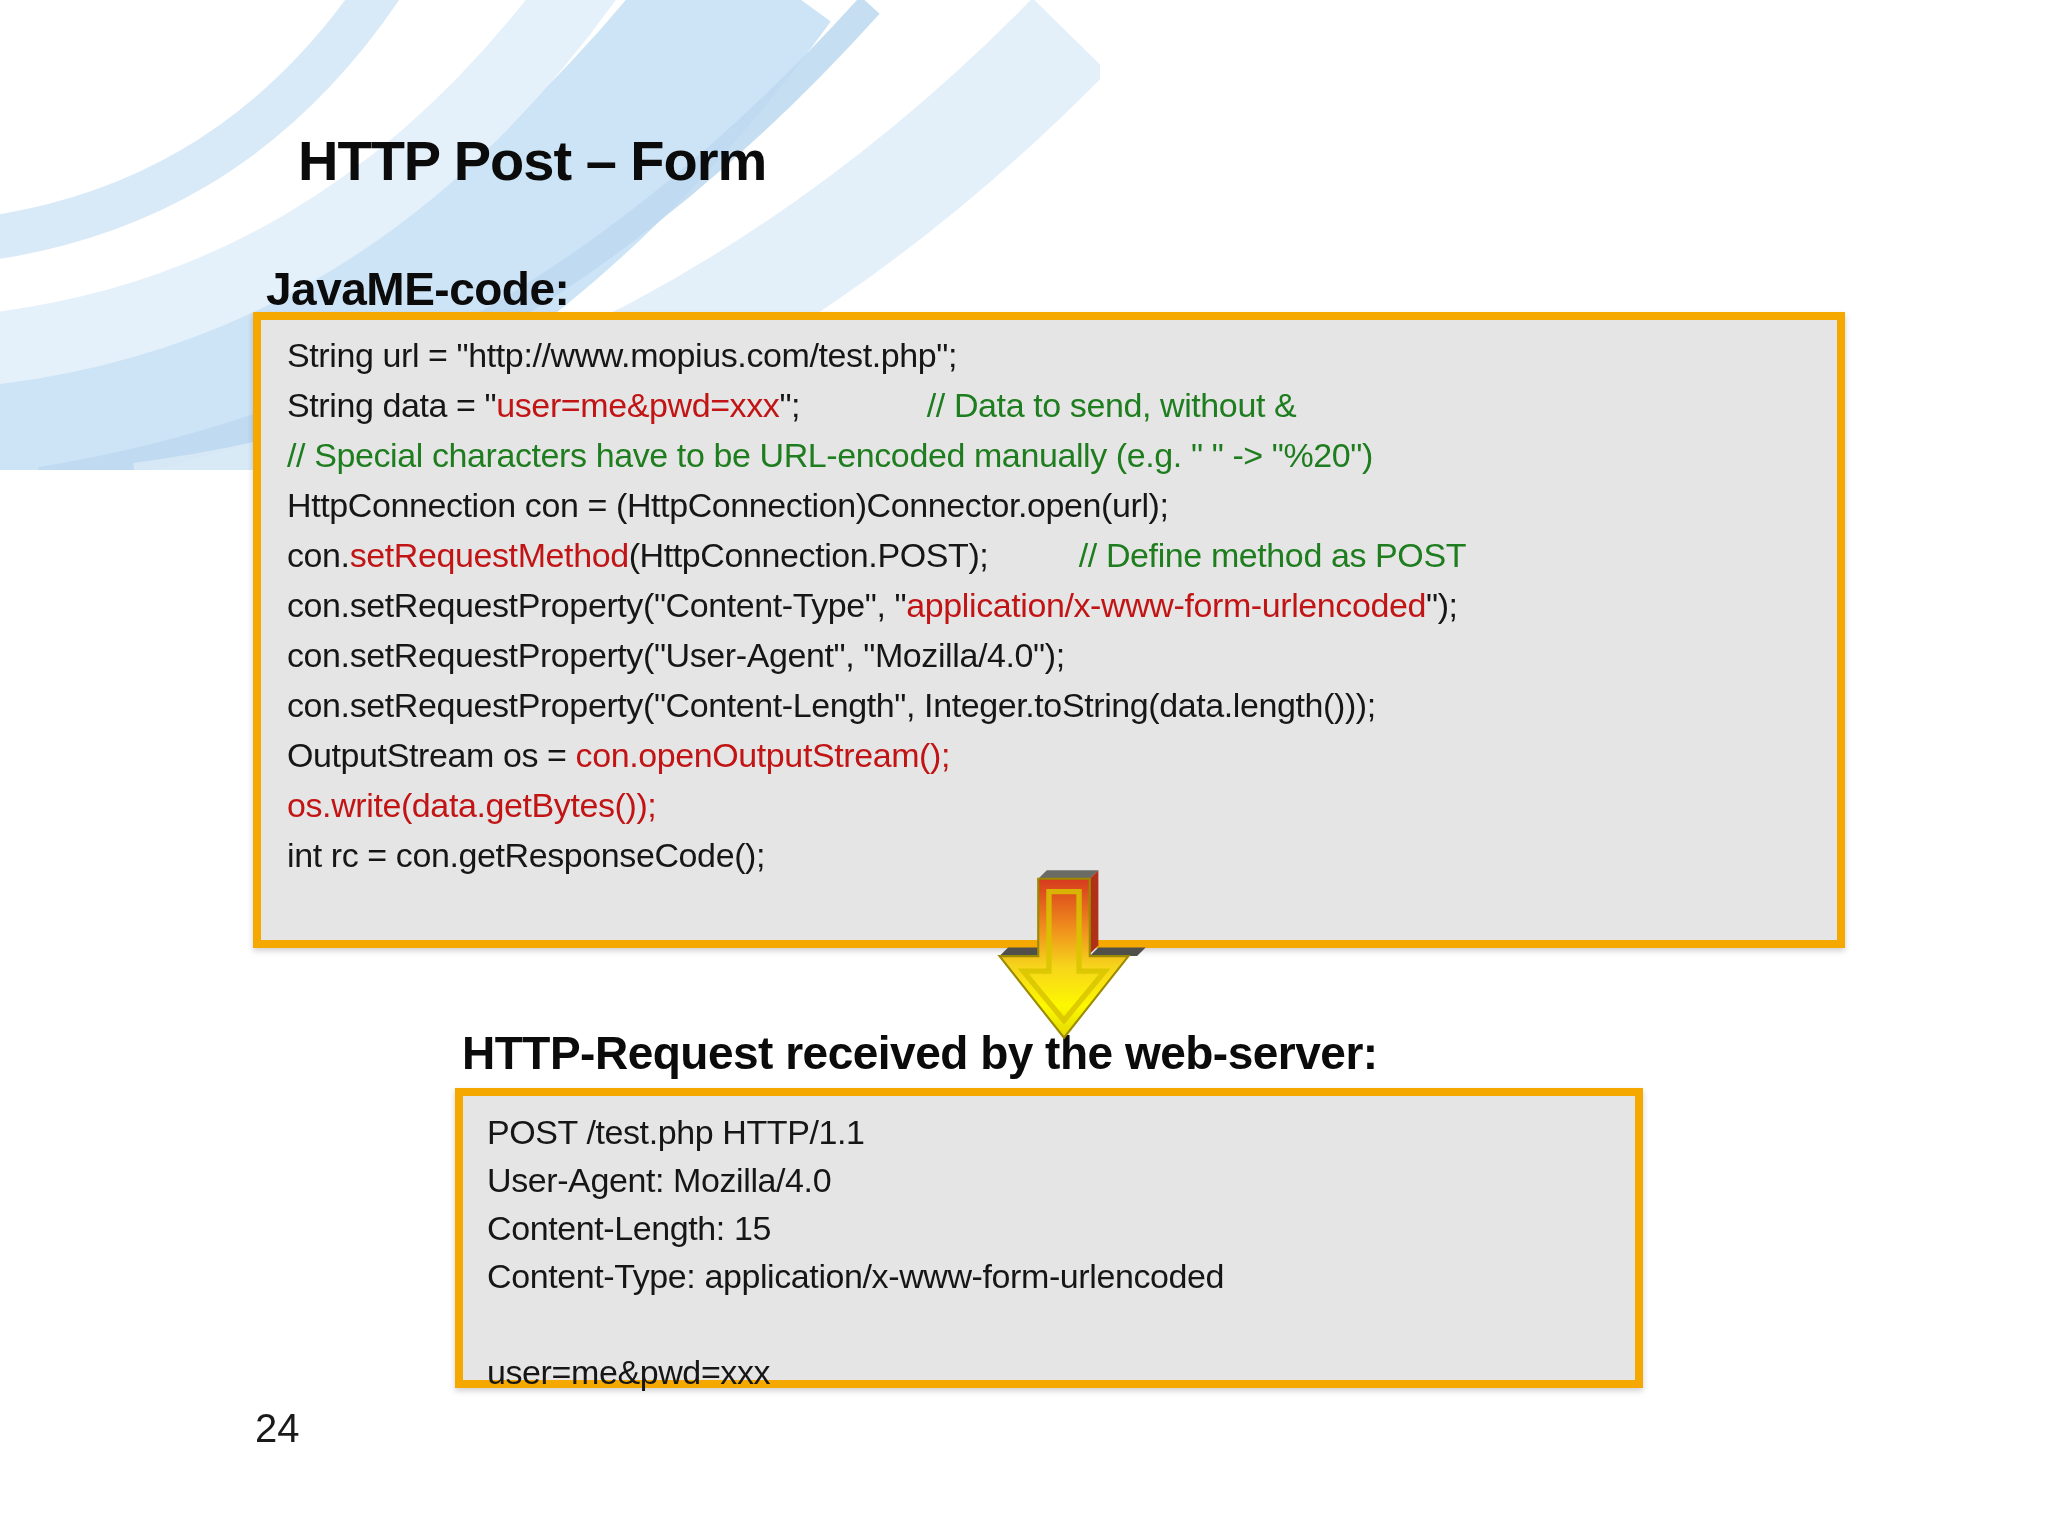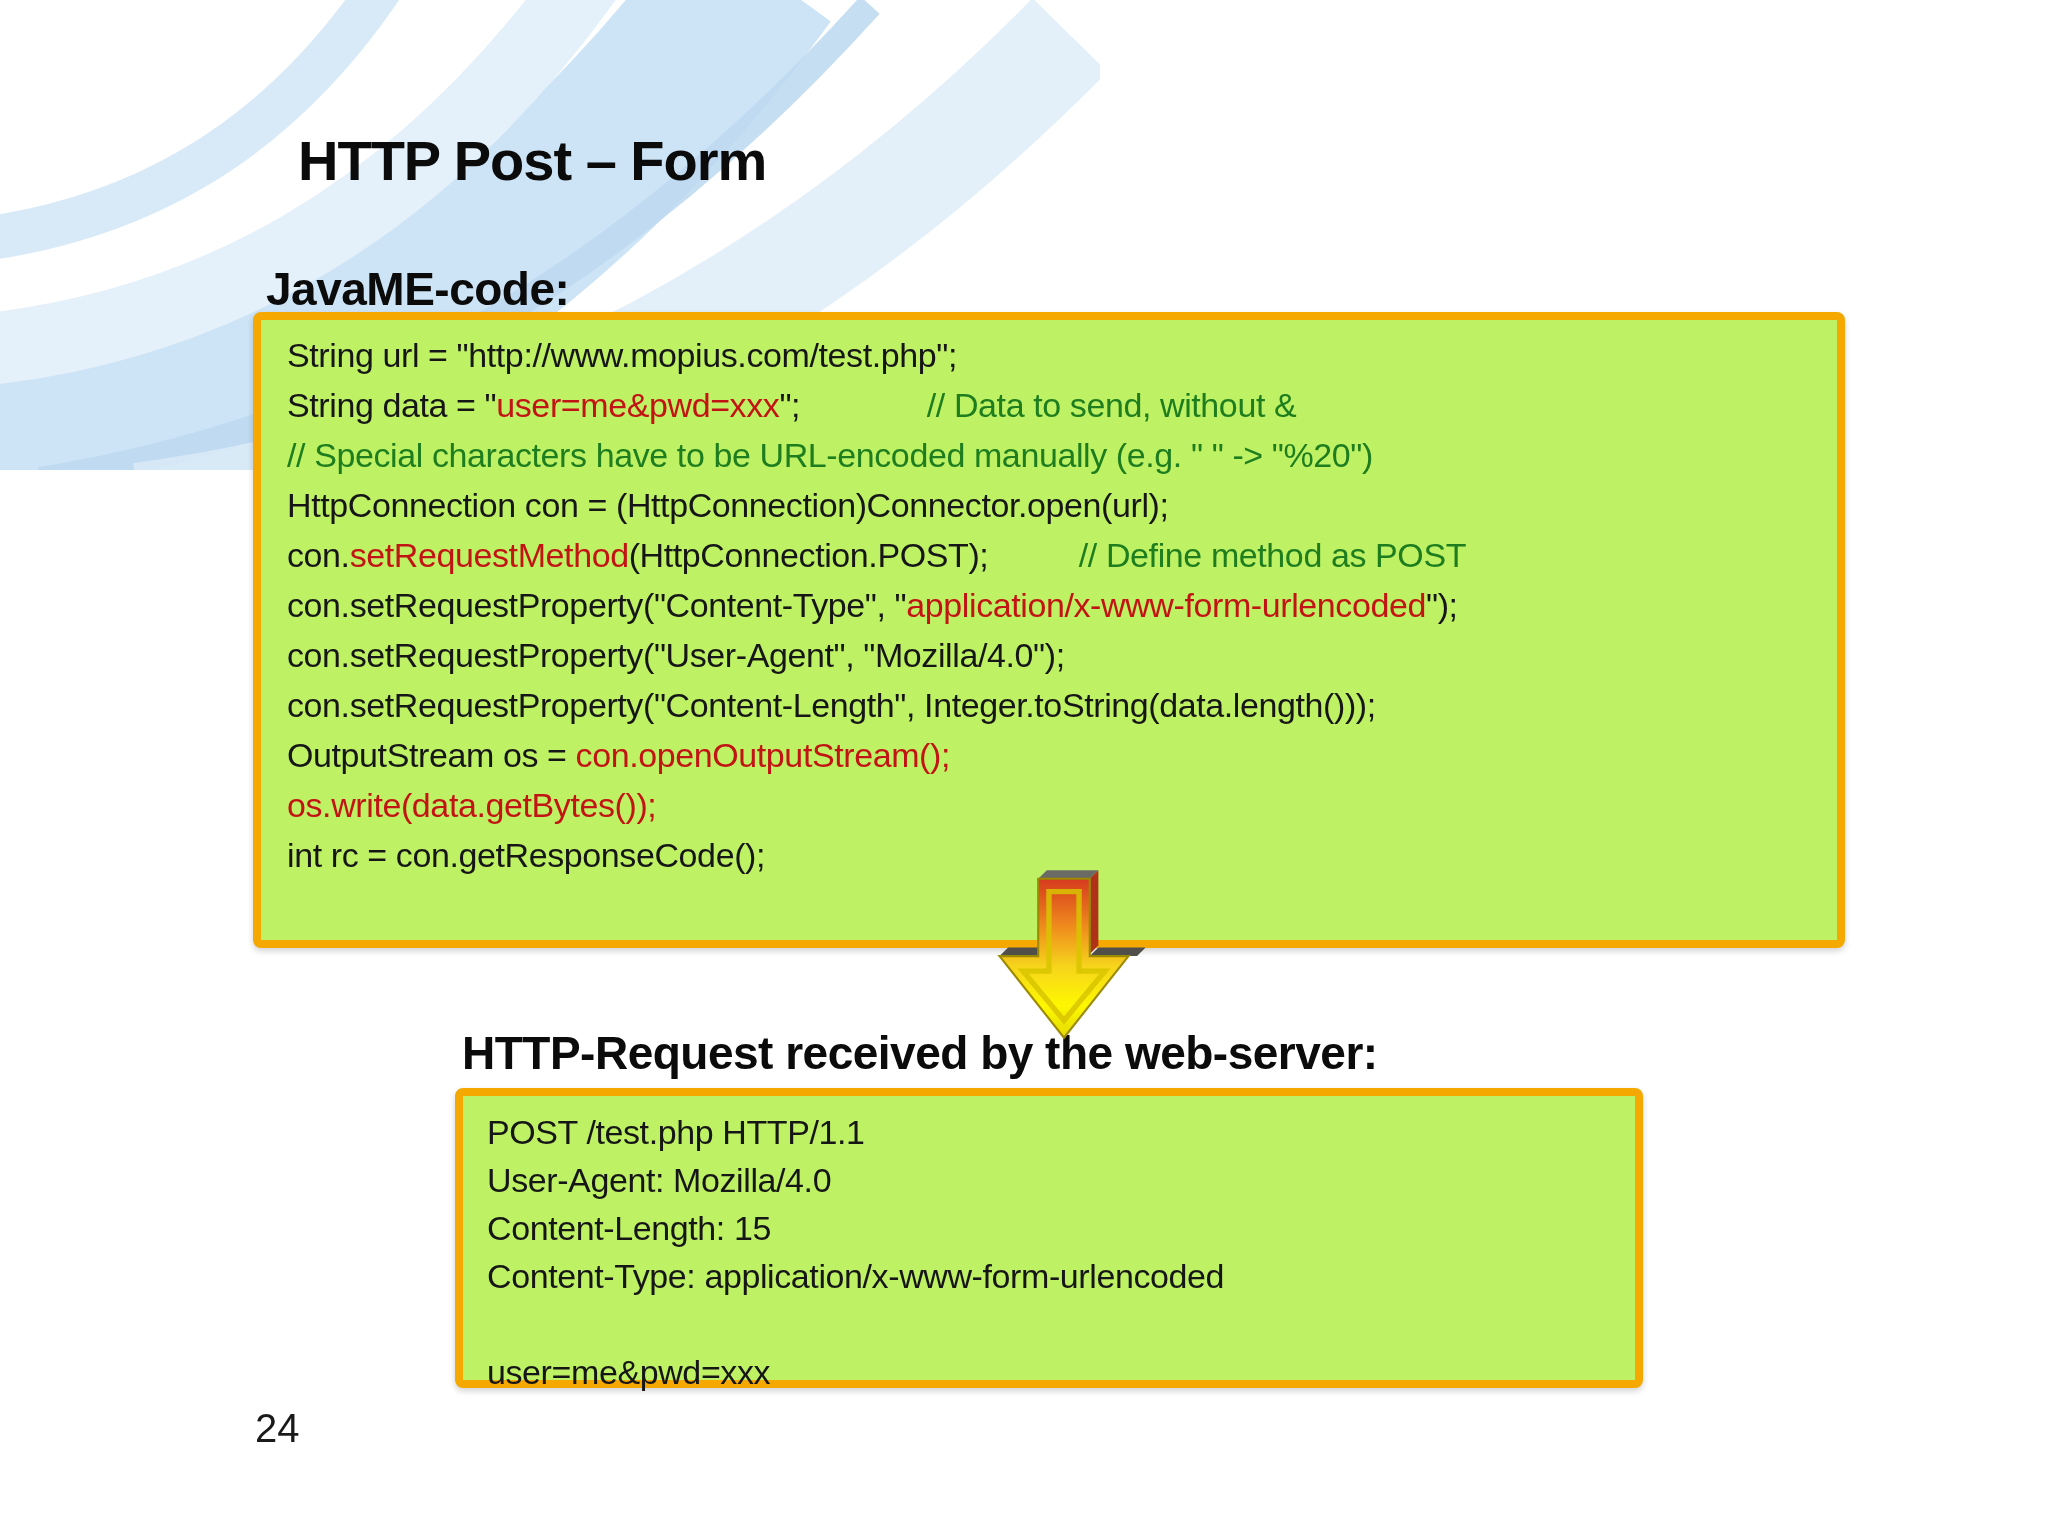--- a/index.html
+++ b/index.html
@@ -17,22 +17,22 @@
     font-size:56px;font-weight:700;letter-spacing:-1px;color:#0b0b0b;
   }
   .label{
     position:absolute;font-size:46px;font-weight:700;color:#0b0b0b;
     letter-spacing:-0.5px;
   }
   .label-javame{left:266px;top:262px;}
   .label-request{left:462px;top:1026px;}
   .code-box{
     position:absolute;box-sizing:border-box;
-    background:#bef264;
-    border:8px solid #f5a800;border-radius:8px;
+    background:#e5e5e5;
+    border:8px solid #f5a800;border-radius:0;
     box-shadow:0 3px 6px rgba(0,0,0,0.18);
   }
   .box1{left:253px;top:312px;width:1592px;height:636px;padding:10px 26px;}
   .box2{left:455px;top:1088px;width:1188px;height:300px;padding:12px 24px;}
   .code-line{
     white-space:pre;
     font-size:34px;line-height:50px;letter-spacing:-0.4px;color:#161616;
   }
   .box2 .code-line{line-height:48px;}
   .seg.plain{color:#161616;}

